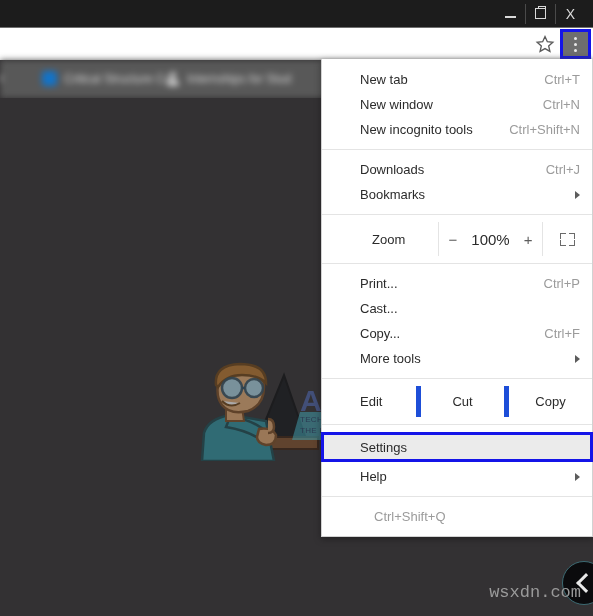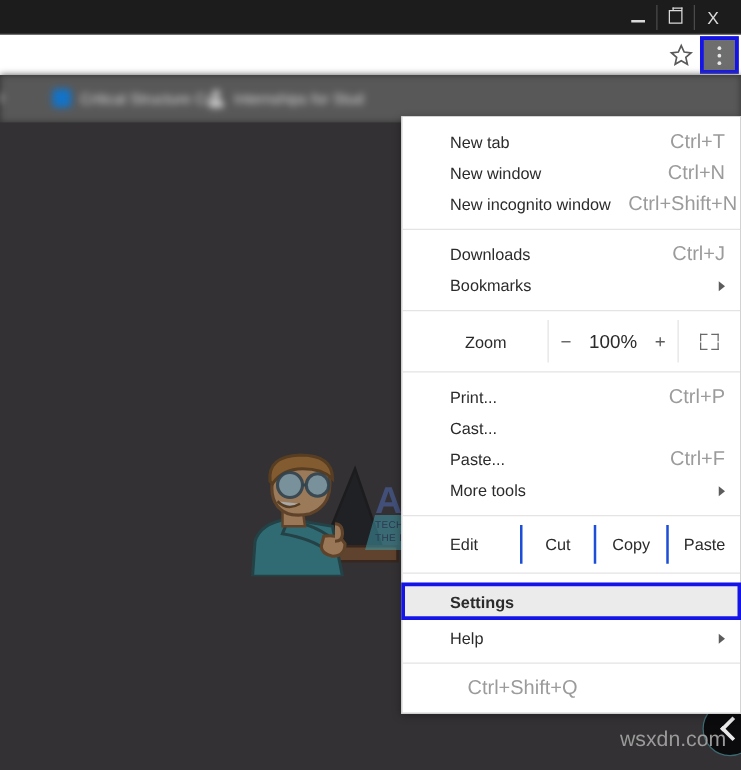--- a/index.html
+++ b/index.html
@@ -198,21 +198,21 @@
     line-height: 11px;
     color: #2b3a52;
     font-family: "Liberation Sans", sans-serif;
     letter-spacing: 0.3px;
   }
   .site-watermark {
     position: absolute;
     right: 12px; bottom: 14px;
     font-size: 17px;
     color: #9a9a9a;
-    font-family: Liberation Sans, sans-serif;
+    font-family: Liberation Mono, monospace;
   }
 
   
   .edge-back-btn {
     position: absolute;
     right: -13px; top: 463px;
     width: 44px; height: 44px;
     border-radius: 50%;
     background: #0b0b0d;
     border: 1px solid #3c6a72;
@@ -235,35 +235,34 @@
     left: 321px; top: 59px;
     width: 272px;
     background: #ffffff;
     border: 1px solid #d2d2d2;
     border-top: none;
     box-sizing: border-box;
     box-shadow: 0 2px 7px rgba(0,0,0,0.35);
     padding: 8px 0 7px 0;
     font-size: 13px;
     color: #2b2b2b;
-    margin-top: 34px;
   }
   .mrow {
     position: relative;
     height: 25px;
     display: flex;
     align-items: center;
     padding: 0 12px 0 38px;
     box-sizing: border-box;
     white-space: nowrap;
   }
   .mrow .mlabel { flex: 1; }
   .mrow .maccel {
     color: #9b9b9b;
-    font-size: 16px;
+    font-size: 13px;
     padding-left: 14px;
   }
   .mrow .marrow {
     width: 0; height: 0;
     border-left: 5px solid #5c5c5c;
     border-top: 4px solid transparent;
     border-bottom: 4px solid transparent;
   }
   .msep {
     height: 1px;
@@ -332,29 +331,28 @@
     display: flex;
     align-items: center;
     padding-left: 38px;
     box-sizing: border-box;
   }
   .editrow .ecell {
     flex: 1;
     display: flex;
     align-items: center;
     justify-content: center;
-    border-left: 2px solid #1d4ed8;
+    border-left: 5px solid #1d4ed8;
     box-sizing: border-box;
   }
 
   
   .settings-wrap {
     position: relative;
     margin: 2px 0;
-    font-weight: bold;
   }
   .settings-hl {
     position: absolute;
     left: -1px; top: 0;
     width: 272px; height: 30px;
     border: 3px solid #1414e8;
     box-sizing: border-box;
     pointer-events: none;
   }
   .settings-row {
@@ -458,21 +456,21 @@
 
     <div class="mrow">
       <span class="mlabel">New tab</span>
       <span class="maccel">Ctrl+T</span>
     </div>
     <div class="mrow">
       <span class="mlabel">New window</span>
       <span class="maccel">Ctrl+N</span>
     </div>
     <div class="mrow">
-      <span class="mlabel">New incognito window</span>
+      <span class="mlabel">New incognito tools</span>
       <span class="maccel">Ctrl+Shift+N</span>
     </div>
 
     <div class="msep"></div>
 
     <div class="mrow">
       <span class="mlabel">Downloads</span>
       <span class="maccel">Ctrl+J</span>
     </div>
     <div class="mrow">
@@ -503,35 +501,34 @@
 
     <div class="mrow">
       <span class="mlabel">Print...</span>
       <span class="maccel">Ctrl+P</span>
     </div>
     <div class="mrow">
       <span class="mlabel">Cast...</span>
       <span class="maccel"></span>
     </div>
     <div class="mrow">
-      <span class="mlabel">Paste...</span>
+      <span class="mlabel">Copy...</span>
       <span class="maccel">Ctrl+F</span>
     </div>
     <div class="mrow">
       <span class="mlabel">More tools</span>
       <span class="marrow"></span>
     </div>
 
     <div class="msep"></div>
 
     <div class="editrow">
       <div class="elabel">Edit</div>
       <div class="ecell">Cut</div>
       <div class="ecell">Copy</div>
-      <div class="ecell">Paste</div>
     </div>
 
     <div class="msep"></div>
 
     <div class="settings-wrap">
       <div class="settings-row">
         <span>Settings</span>
       </div>
       <div class="settings-hl"></div>
     </div>

